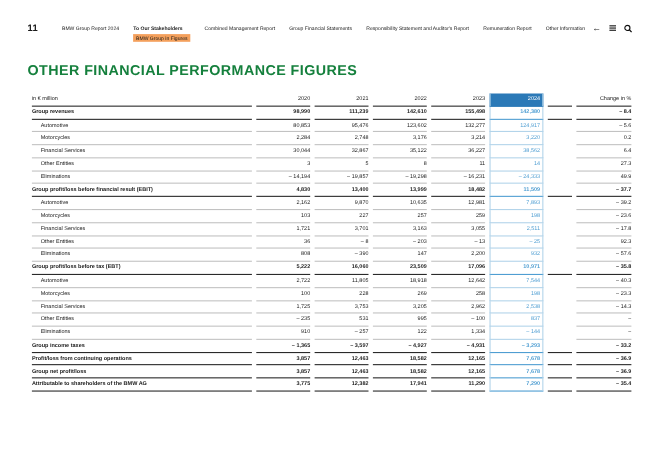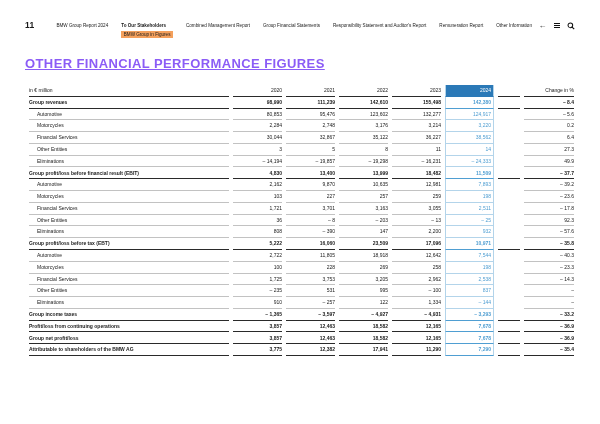--- a/index.html
+++ b/index.html
@@ -34,21 +34,21 @@
     padding:1.5px 2.5px 1px 2.5px; font-size:4.6px; white-space:nowrap;
   }
   .icons{margin-left:auto; display:flex; align-items:center; gap:7px; padding-top:0.5px;}
   .icon{cursor:pointer; display:flex; align-items:center; justify-content:center; height:8px;}
   .arrow-glyph{font-size:8px; line-height:8px; font-weight:bold;}
   .menu-icon{flex-direction:column; justify-content:center; gap:1.3px;}
   .menu-bar{width:6.5px; height:1.1px; background:#111;}
   
   .title{
     position:absolute; left:25px; top:56px;
-    font-size:13px; font-weight:bold; letter-spacing:.4px; color:#8b5cf6;text-decoration:underline;
+    font-size:13px; font-weight:bold; letter-spacing:.4px; color:#15803d;
   }
   
   .tablewrap{position:absolute; left:25px; top:85px; width:553px;}
   table{border-collapse:separate; border-spacing:4px 0; width:553px; table-layout:fixed;}
   td,th{
     font-size:5px; line-height:5.6px; font-weight:normal;
     padding:3.1px 0 2.1px 0; vertical-align:bottom;
     border-bottom:1px solid var(--row-line);
     overflow:hidden; white-space:nowrap;
   }

